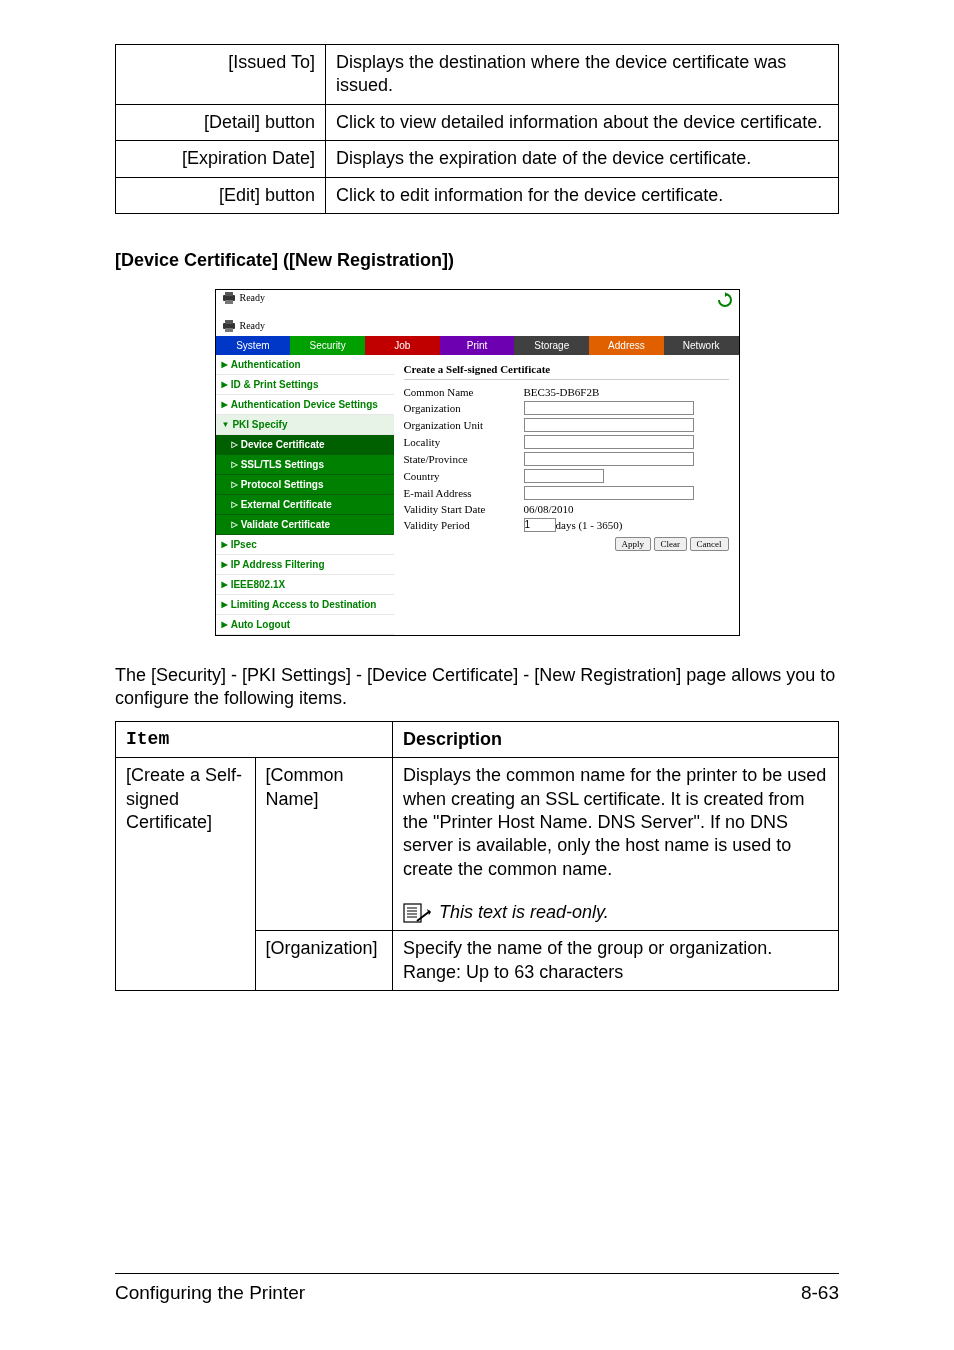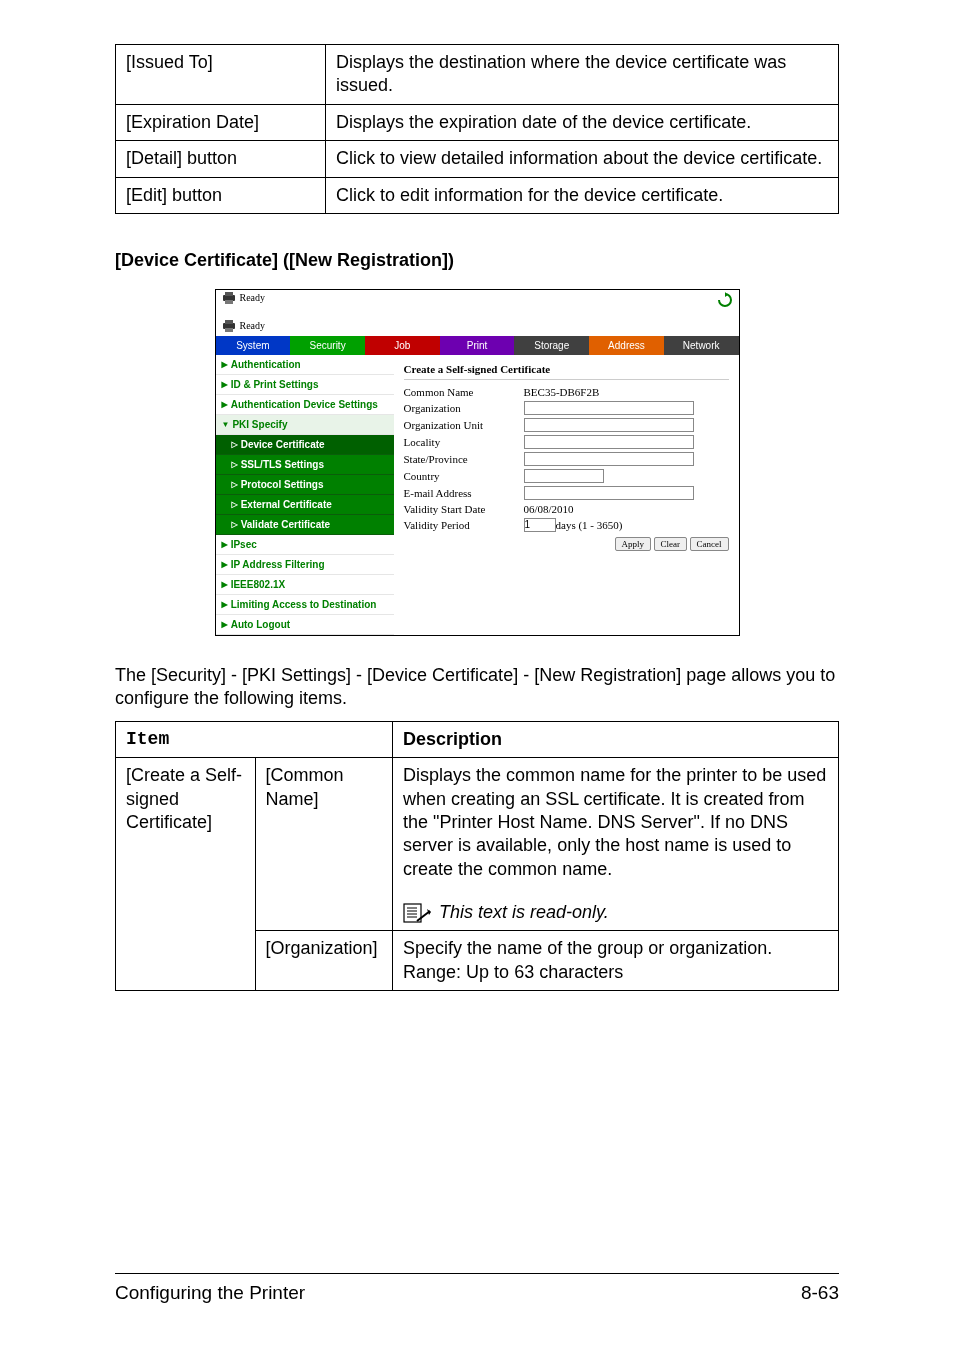--- a/index.html
+++ b/index.html
@@ -18,21 +18,21 @@
     width: 100%;
     border-collapse: collapse;
     font-size: 18px;
   }
   table.cert-desc td {
     border: 1px solid #000;
     padding: 6px 10px;
     vertical-align: top;
     line-height: 1.3;
   }
-  table.cert-desc td.left { width: 210px; }
+  table.cert-desc td.left { width: 210px; text-align: right; }
 
   .section-heading {
     font-weight: bold;
     font-size: 18px;
     margin-top: 36px;
     margin-bottom: 18px;
   }
 
   
   .ui-wrap {
@@ -183,26 +183,26 @@
 </head>
 <body>
 
 <table class="cert-desc">
   <tbody>
       <tr>
     <td class="left">[Issued To]</td>
     <td>Displays the destination where the device certificate was issued.</td>
   </tr>
   <tr>
+    <td class="left">[Detail] button</td>
+    <td>Click to view detailed information about the device certificate.</td>
+  </tr>
+  <tr>
     <td class="left">[Expiration Date]</td>
     <td>Displays the expiration date of the device certificate.</td>
-  </tr>
-  <tr>
-    <td class="left">[Detail] button</td>
-    <td>Click to view detailed information about the device certificate.</td>
   </tr>
   <tr>
     <td class="left">[Edit] button</td>
     <td>Click to edit information for the device certificate.</td>
   </tr>
 </tbody>
   </table>
 
 <div class="section-heading">[Device Certificate] ([New Registration])</div>
 

